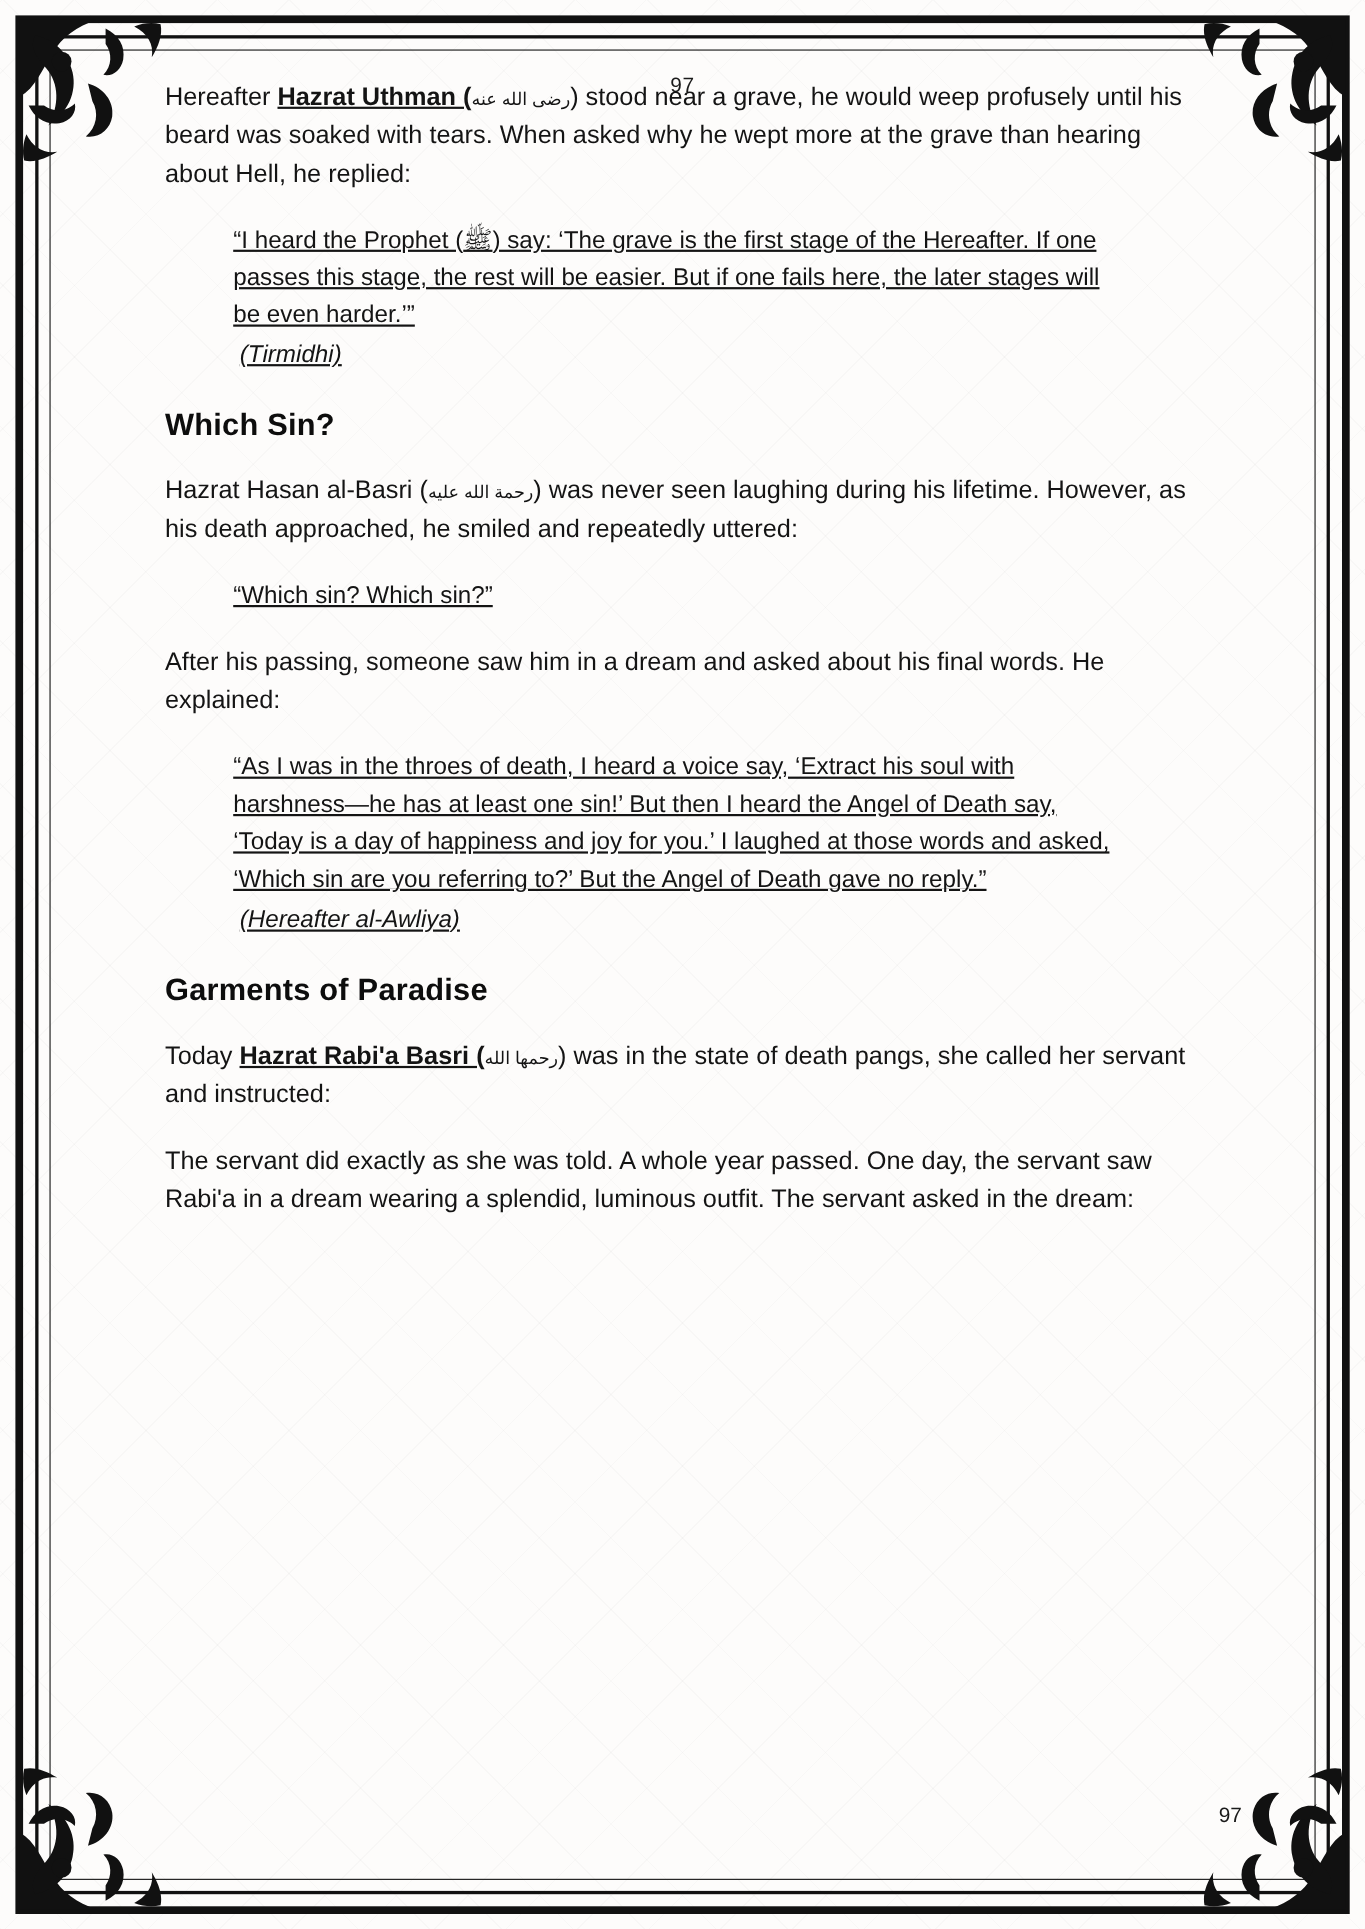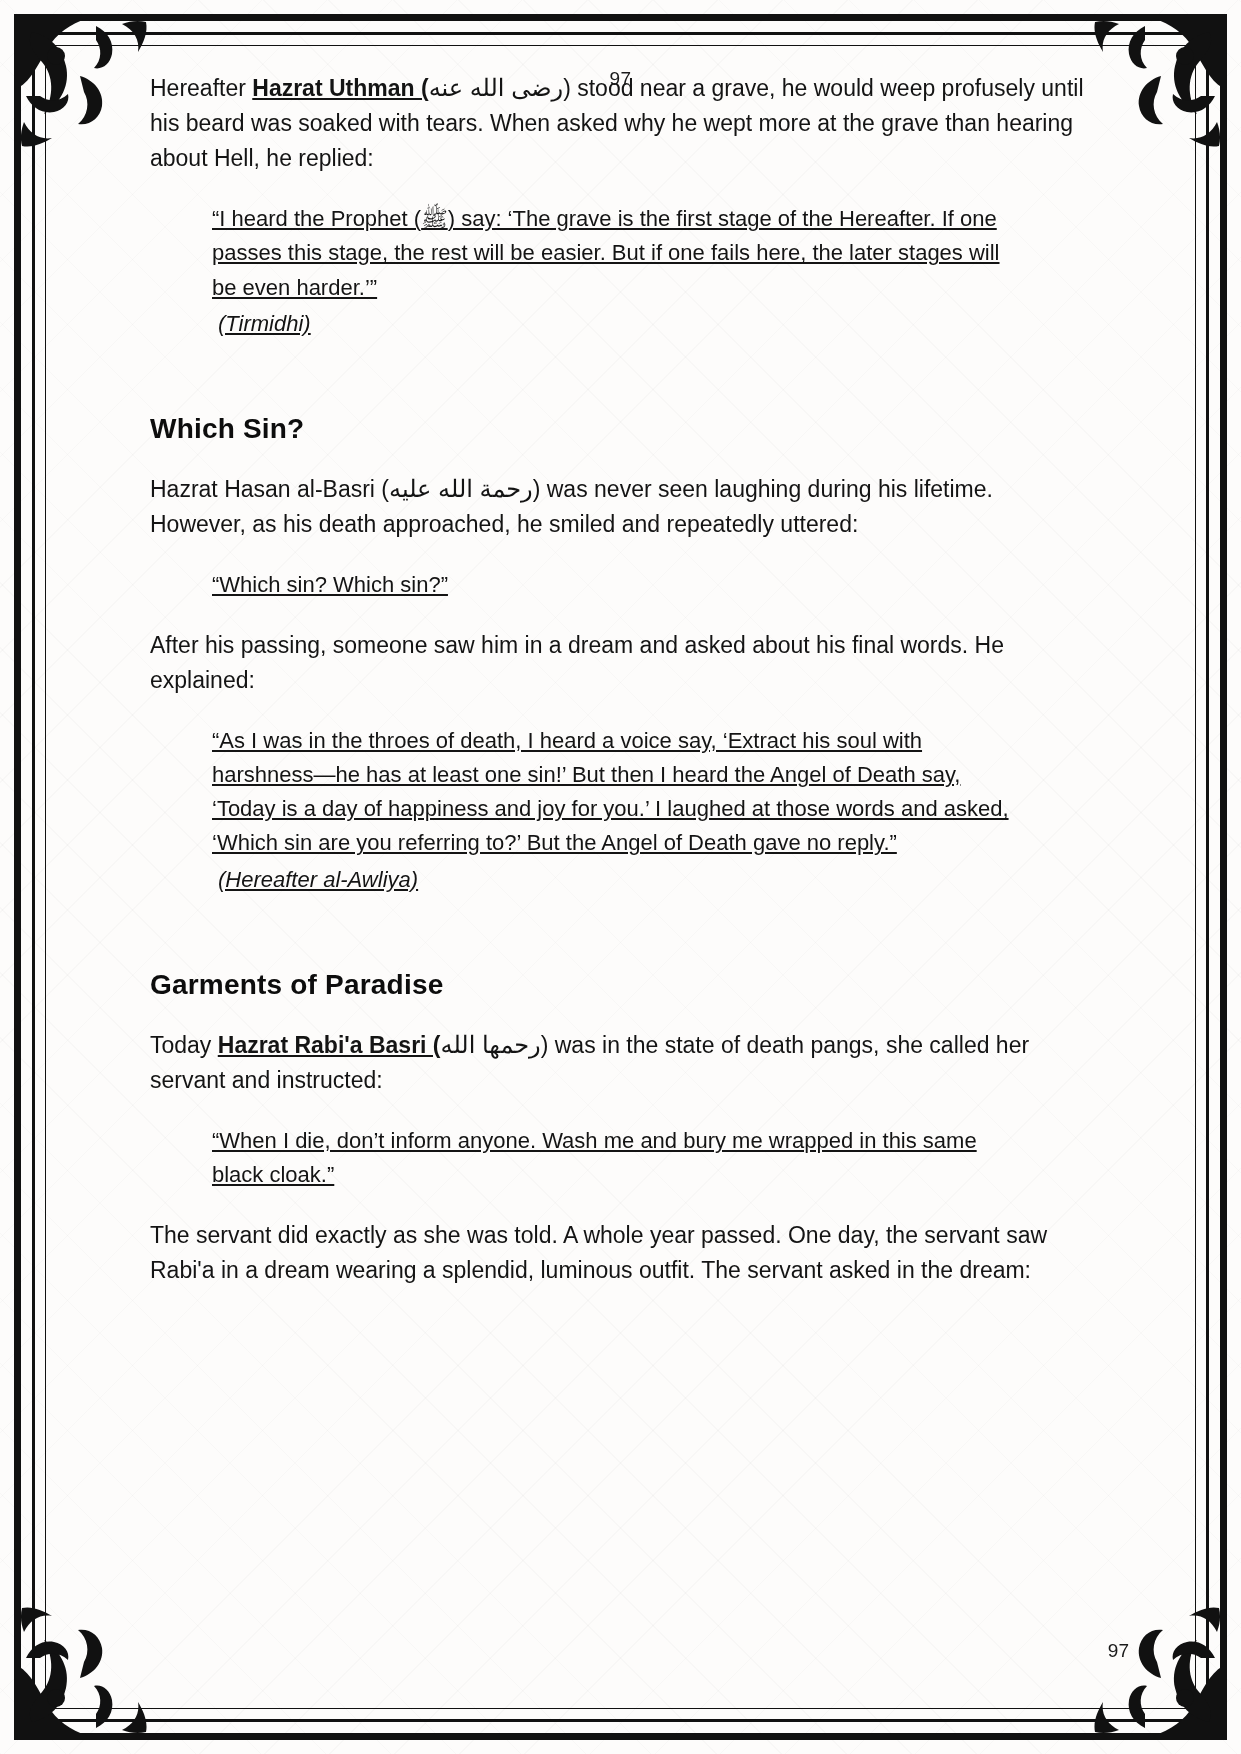--- a/index.html
+++ b/index.html
@@ -81,21 +81,21 @@
     color: #1a1a1a;
   }
 
   h2.heading {
     font-size: 28px;
     font-weight: bold;
     margin: 0 0 26px 0;
     letter-spacing: 0.2px;
     color: #0d0d0d;
   }
-  h2.heading.mt { margin-top: 72px; }
+  h2.heading.mt { margin-top: 31px; }
 
   p.para {
     font-size: 23px;
     line-height: 1.52;
     margin: 0 0 26px 0;
     color: #141414;
   }
   .quote {
     margin: 0 0 26px 62px;
     font-size: 22px;
@@ -105,21 +105,21 @@
     text-decoration: underline;
   }
   .src {
     display: block;
     font-style: italic;
     margin-top: 2px;
     padding-left: 6px;
     font-size: 22px;
   }
   .ar {
-    font-size: 24px;
+    font-size: 16px;
     direction: rtl;
     unicode-bidi: isolate;
   }
   b { font-weight: bold; text-decoration: underline; }
 </style>
 </head>
 <body>
 
 <div class="page">
 
@@ -208,23 +208,20 @@
       <span>“As I was in the throes of death, I heard a voice say, ‘Extract his soul with harshness—he has at least one sin!’ But then I heard the Angel of Death say, ‘Today is a day of happiness and joy for you.’ I laughed at those words and asked, ‘Which sin are you referring to?’ But the Angel of Death gave no reply.”</span>
       <span class="src">(Hereafter al-Awliya)</span>
     </div>
 
     <h2 class="heading mt">Garments of Paradise</h2>
 
     <p class="para">
       <span>Today </span><b>Hazrat Rabi'a Basri (</b><span class="ar">رحمها الله</span><span>) was in the state of death pangs, she called her servant and instructed:</span>
     </p>
 
-    <div class="quote">
-      <span>“When I die, don’t inform anyone. Wash me and bury me wrapped in this same black cloak.”</span>
-    </div>
 
     <p class="para">The servant did exactly as she was told. A whole year passed. One day, the servant saw Rabi'a in a dream wearing a splendid, luminous outfit. The servant asked in the dream:</p>
 
   </div>
 
   <div class="page-number-bottom">97</div>
 
 </div>
 
 </body></html>

